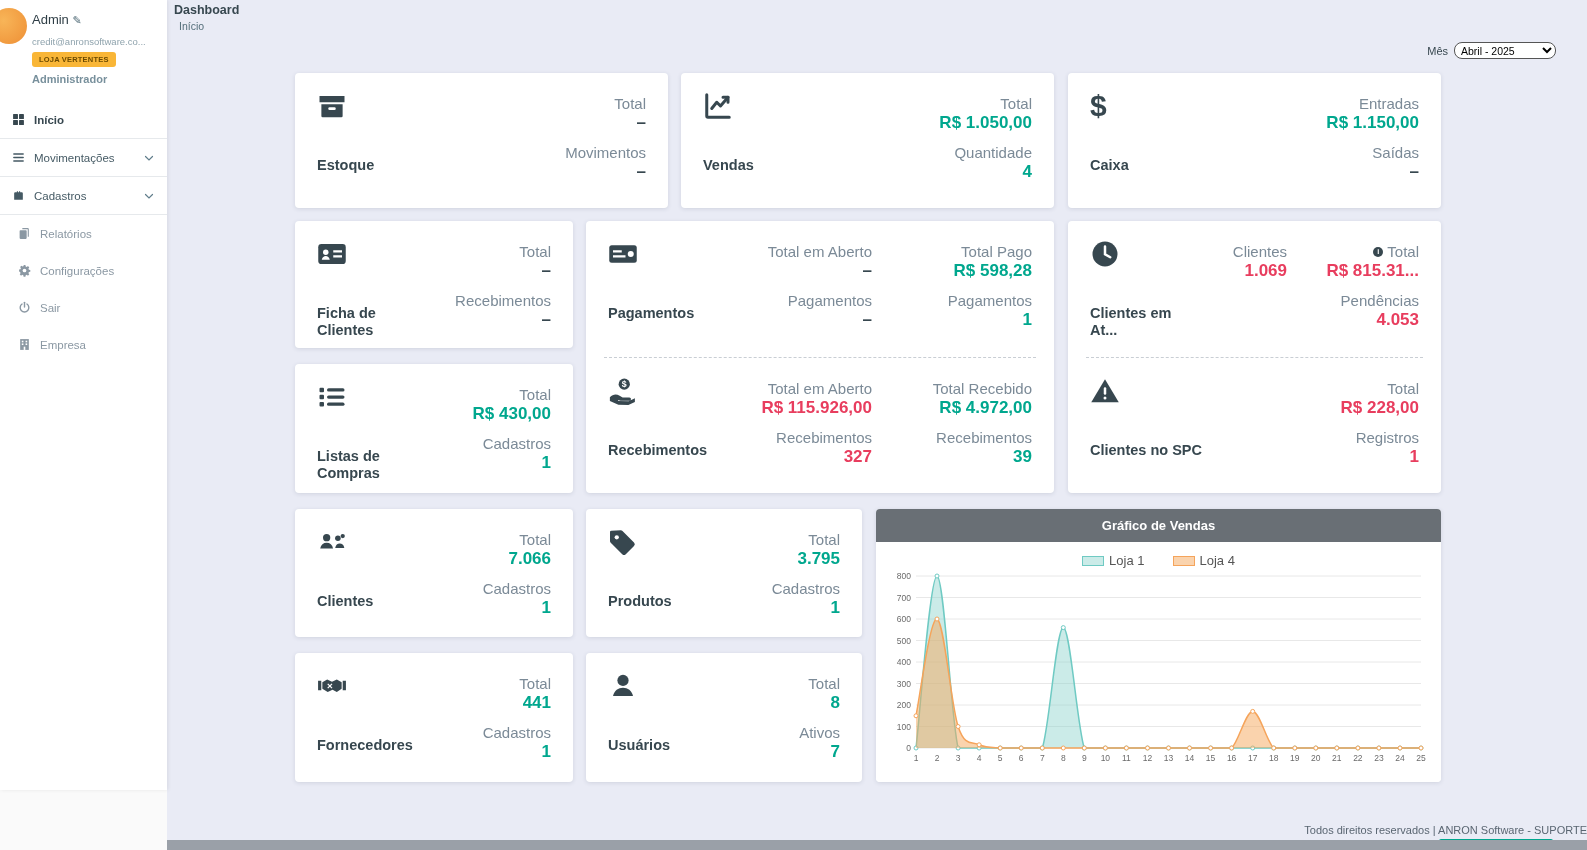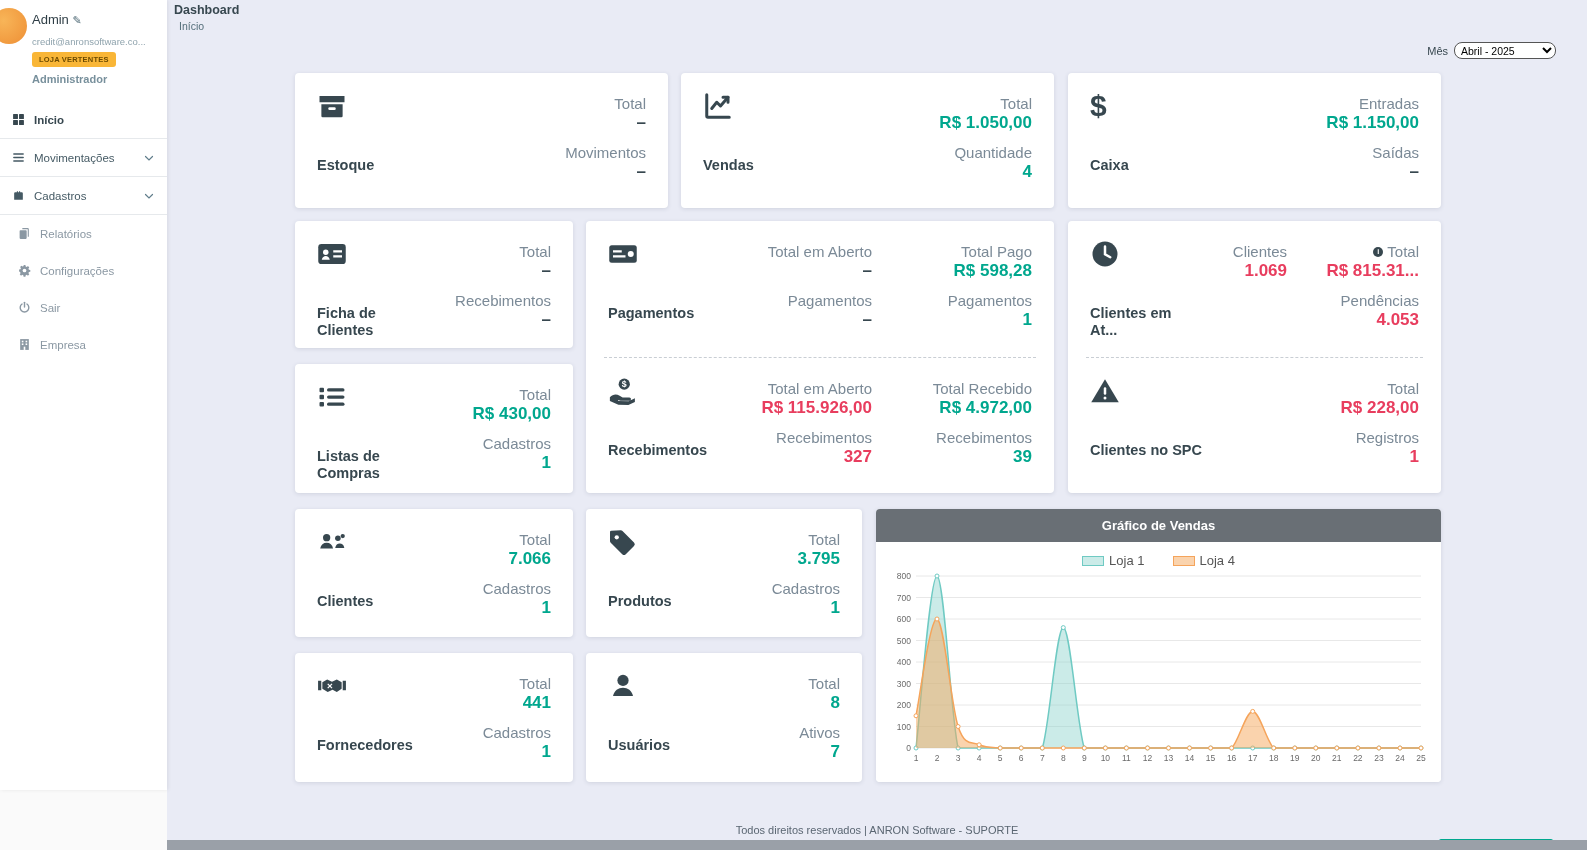--- a/index.html
+++ b/index.html
@@ -63,21 +63,21 @@
   
   .chart-card{padding:0;overflow:hidden;display:flex;flex-direction:column;}
   .chart-head{background:#696f75;color:#fff;text-align:center;font-size:13px;font-weight:bold;padding:9px 0;}
   .chart-body{flex:1;background:#fff;padding:8px 10px 2px;display:flex;flex-direction:column;}
   .legend{display:flex;justify-content:center;gap:28px;font-size:13px;color:#555;margin:3px 0 2px;}
   .leg{display:inline-flex;align-items:center;cursor:pointer;}
   .sw{display:inline-block;width:22px;height:10px;margin-right:5px;border:1.5px solid transparent;box-sizing:border-box;}
   #chart-mount{flex:1;}
 
   
-  .footer-text{position:absolute;left:167px;width:1420px;top:824px;text-align:center;font-size:11px;color:#5a6672;}
+  .footer-text{position:absolute;left:167px;width:1420px;top:824px;text-align:right;font-size:11px;color:#5a6672;}
   .env-badge{position:absolute;right:34px;top:815px;background:#00a78e;color:#fff;font-size:9.5px;font-weight:bold;padding:3px 9px;border-radius:2px;margin-top:24px;}
 </style>
 </head>
 <body>
 
 <div class="app">
   <div class="main-bg"></div>
 
   <aside class="sidebar">
     <div class="profile">

